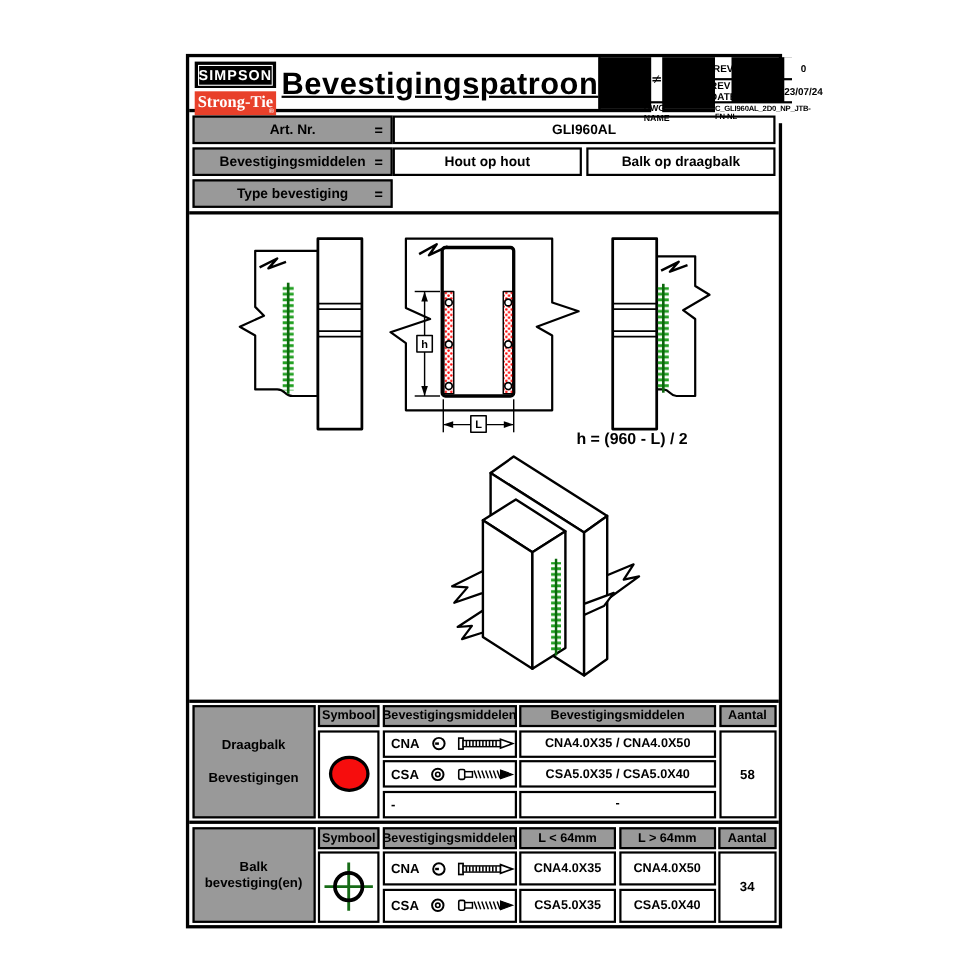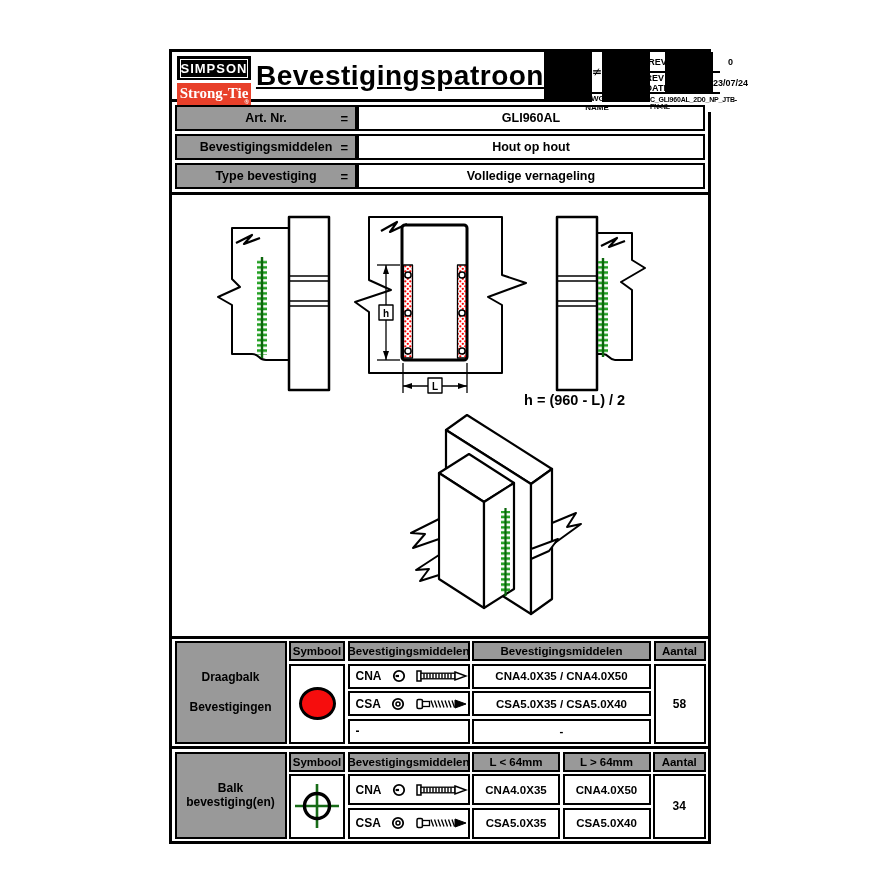--- a/index.html
+++ b/index.html
@@ -95,27 +95,27 @@
           <span class="ieq">=</span>
         </div>
       <div class="ival">GLI960AL</div>
     </div>
     <div class="irow">
       <div class="ilabel">
           <span>Bevestigingsmiddelen</span>
           <span class="ieq">=</span>
         </div>
       <div class="ival">Hout op hout</div>
+      <div class="ival">Balk op draagbalk</div>
     </div>
     <div class="irow">
       <div class="ilabel">
           <span>Type bevestiging</span>
           <span class="ieq">=</span>
         </div>
-      <div class="ival">Volledige vernageling</div>
     </div>
   </div>
 
   <div class="draw">
     <svg class="main" width="536" height="438" viewBox="0 0 536 438">
       <defs>
         <pattern id="rdots" width="5" height="5" patternUnits="userSpaceOnUse">
           <circle cx="1.3" cy="1.3" r="1.15" fill="#ff0000"></circle>
           <circle cx="3.8" cy="3.8" r="1.15" fill="#ff0000"></circle>
         </pattern>

